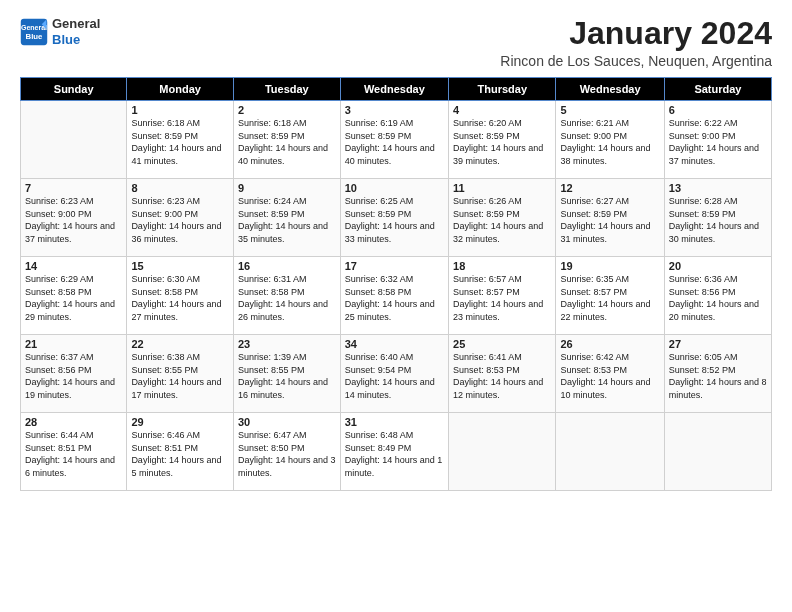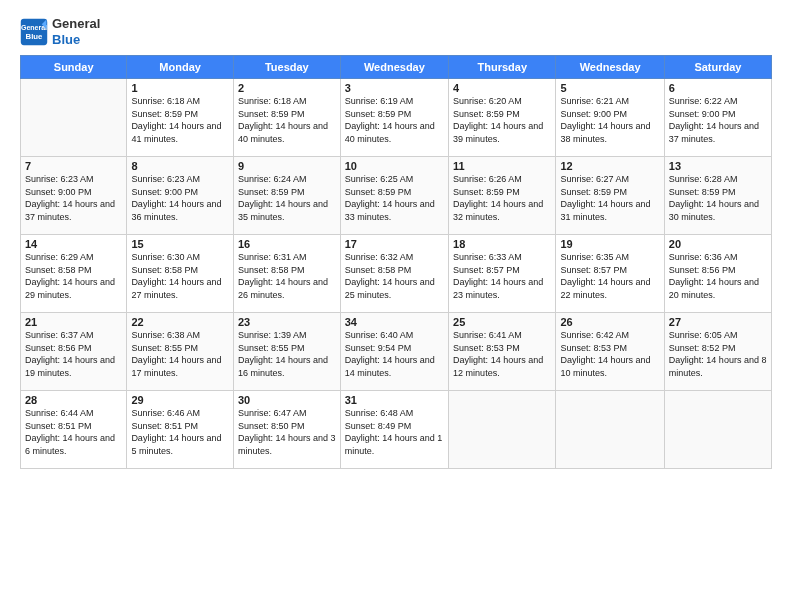--- a/index.html
+++ b/index.html
@@ -51,21 +51,21 @@
       font-size: 14px;
       color: #444;
       margin-top: 2px;
     }
     table {
       width: 100%;
       border-collapse: collapse;
       font-size: 9.5px;
     }
     .day-header {
-      background-color: #3b82f6;
+      background-color: #000000;
       color: #fff;
       text-align: center;
       padding: 5px 2px;
       font-size: 11px;
       font-weight: bold;
       border: 1px solid #5588cc;
     }
     td {
       border: 1px solid #d0d0d0;
       vertical-align: top;
@@ -101,20 +101,24 @@
         <rect x="1" y="1" width="34" height="34" rx="4" fill="#1a6abf"></rect>
         <text x="18" y="16" text-anchor="middle" font-size="9" font-weight="bold" fill="white" font-family="Arial">General</text>
         <text x="18" y="27" text-anchor="middle" font-size="10" font-weight="bold" fill="white" font-family="Arial">Blue</text>
         <polygon points="28,8 34,2 34,14" fill="#5aaaff"></polygon>
       </svg>
       <div class="logo-text">
         <span class="logo-general">General</span><br>
         <span class="logo-blue">Blue</span>
       </div>
     </div>
+    <div class="title-block">
+      <div class="main-title">January 2024</div>
+      <div class="subtitle">Rincon de Los Sauces, Neuquen, Argentina</div>
+    </div>
   </div>
 
   <table>
     <thead>
       <tr>
         <th class="day-header">Sunday</th>
         <th class="day-header">Monday</th>
         <th class="day-header">Tuesday</th>
         <th class="day-header">Wednesday</th>
         <th class="day-header">Thursday</th>
@@ -261,21 +265,21 @@
           <span class="date-num">17</span>
           <div class="cell-content">
             <div>Sunrise: 6:32 AM</div>
             <div>Sunset: 8:58 PM</div>
             <div>Daylight: 14 hours and 25 minutes.</div>
           </div>
         </td>
           <td>
           <span class="date-num">18</span>
           <div class="cell-content">
-            <div>Sunrise: 6:33 AM</div>
+            <div>Sunrise: 6:57 AM</div>
             <div>Sunset: 8:57 PM</div>
             <div>Daylight: 14 hours and 23 minutes.</div>
           </div>
         </td>
           <td>
           <span class="date-num">19</span>
           <div class="cell-content">
             <div>Sunrise: 6:35 AM</div>
             <div>Sunset: 8:57 PM</div>
             <div>Daylight: 14 hours and 22 minutes.</div>

